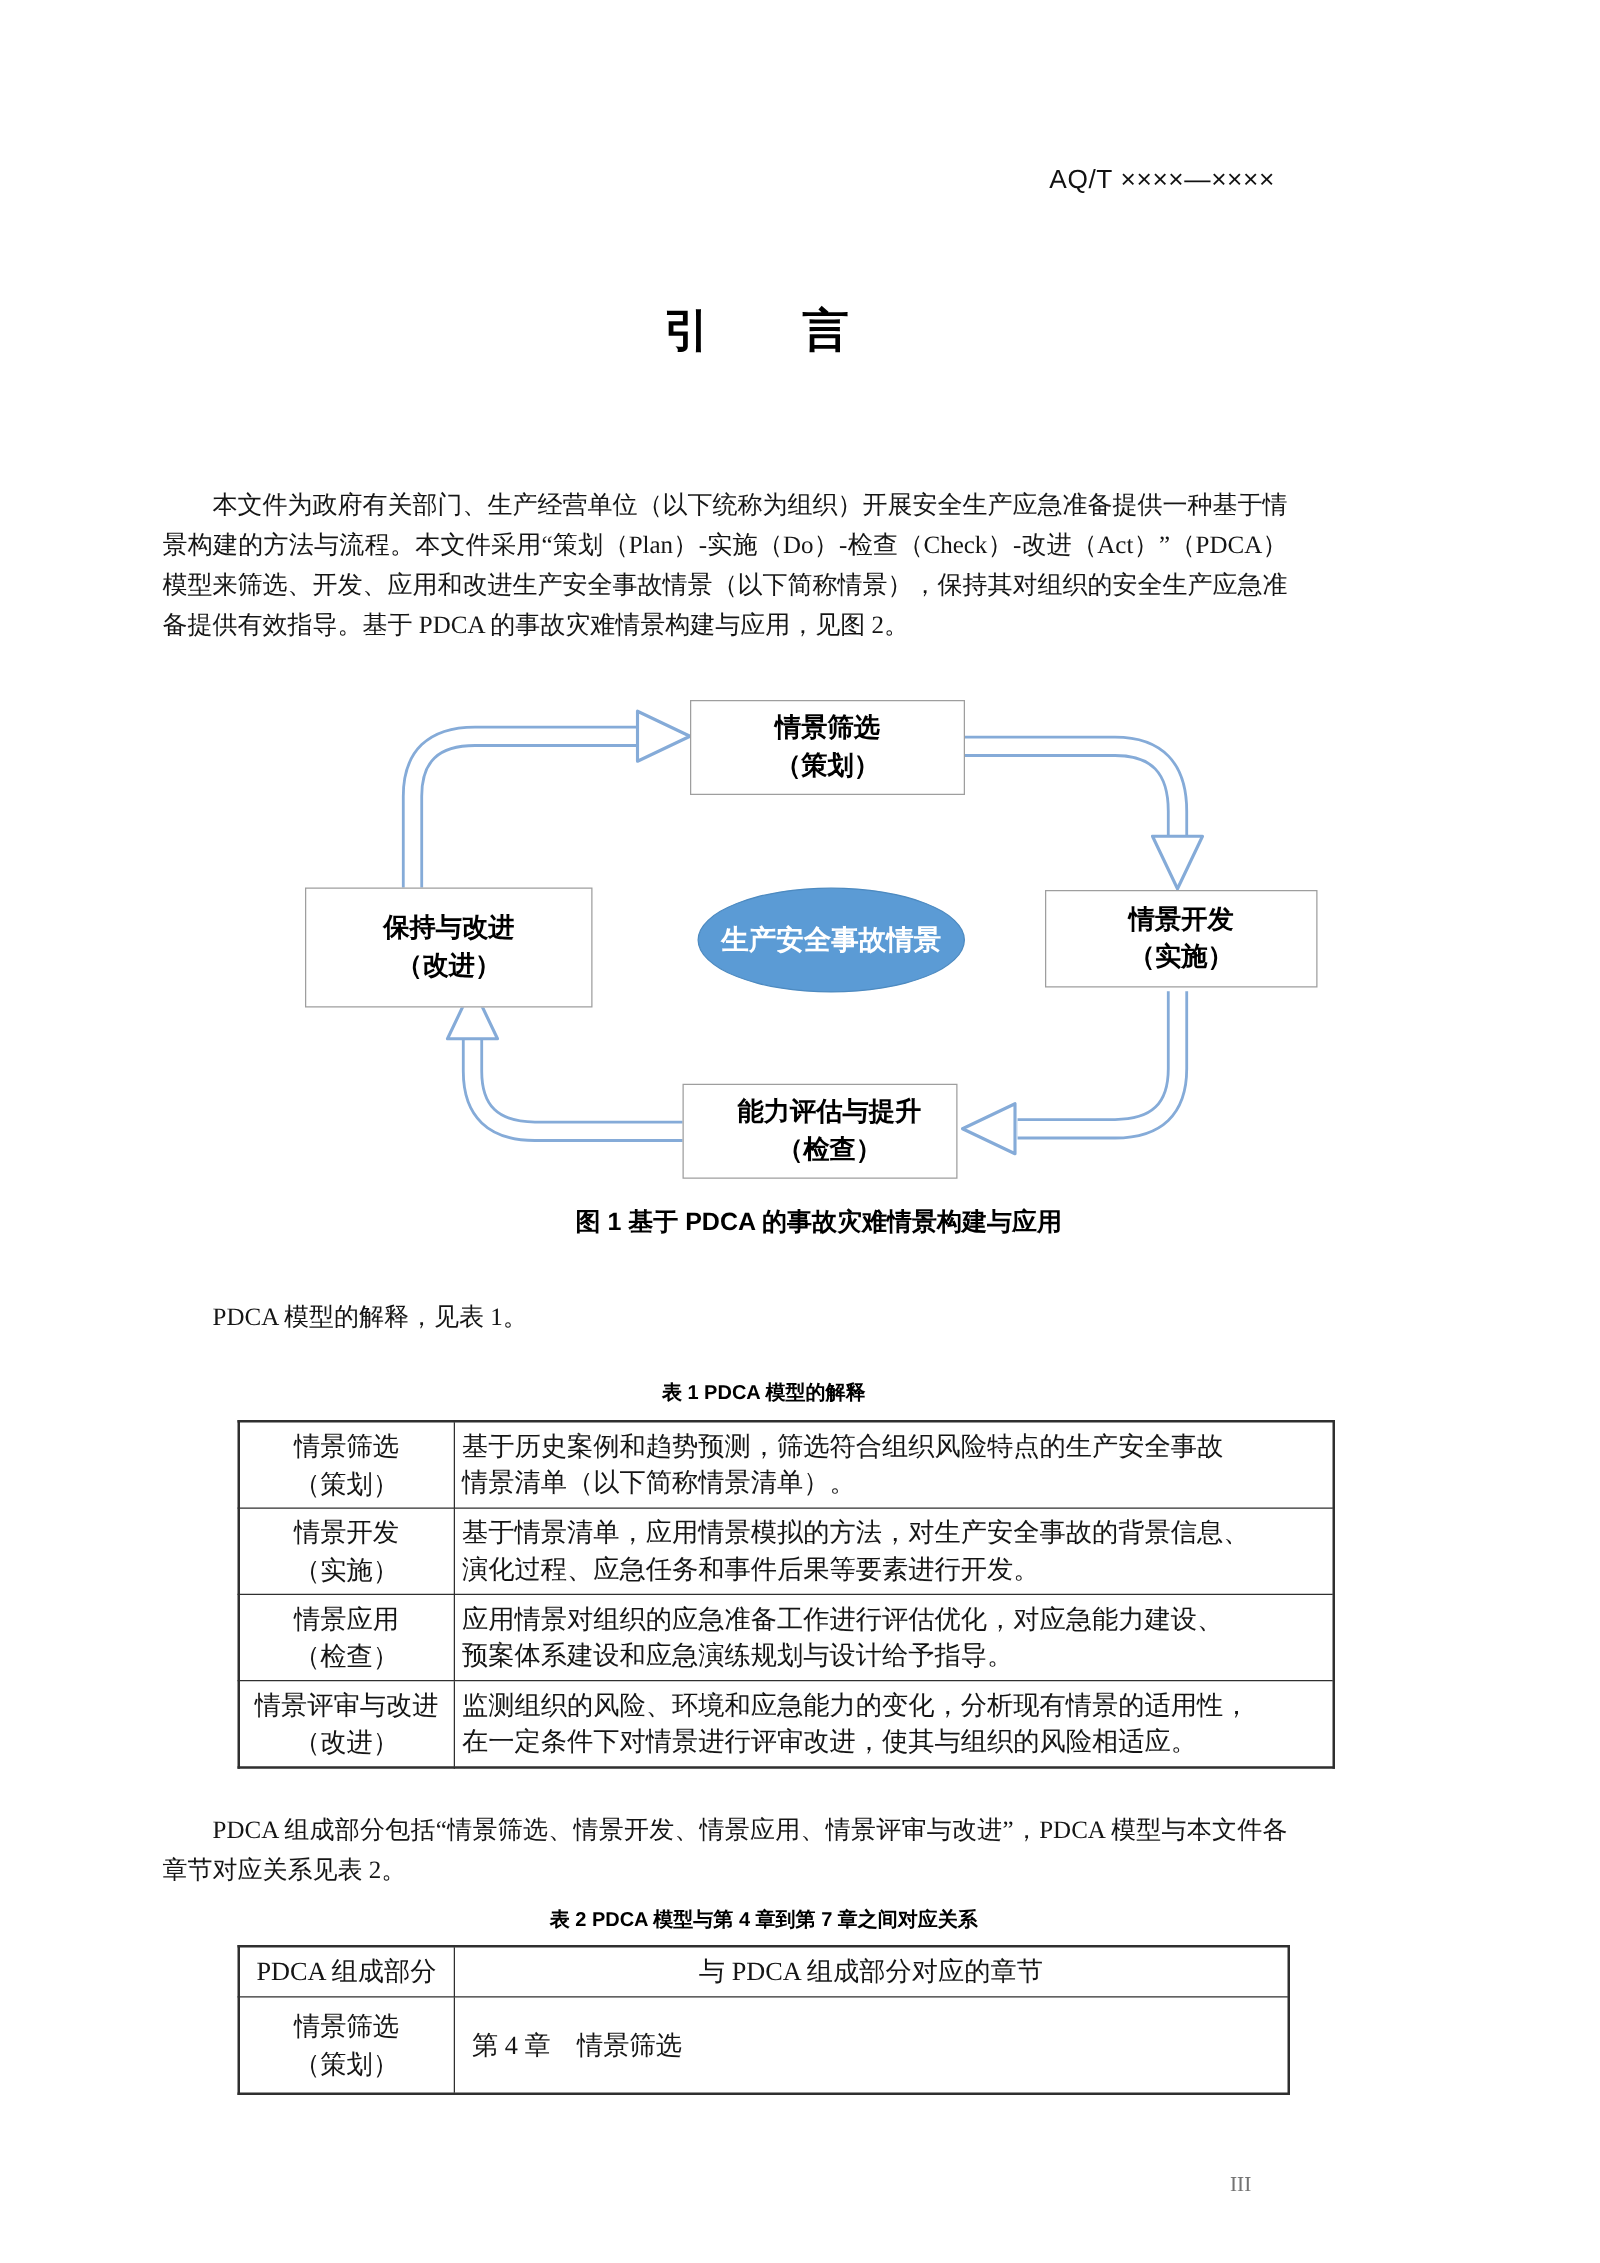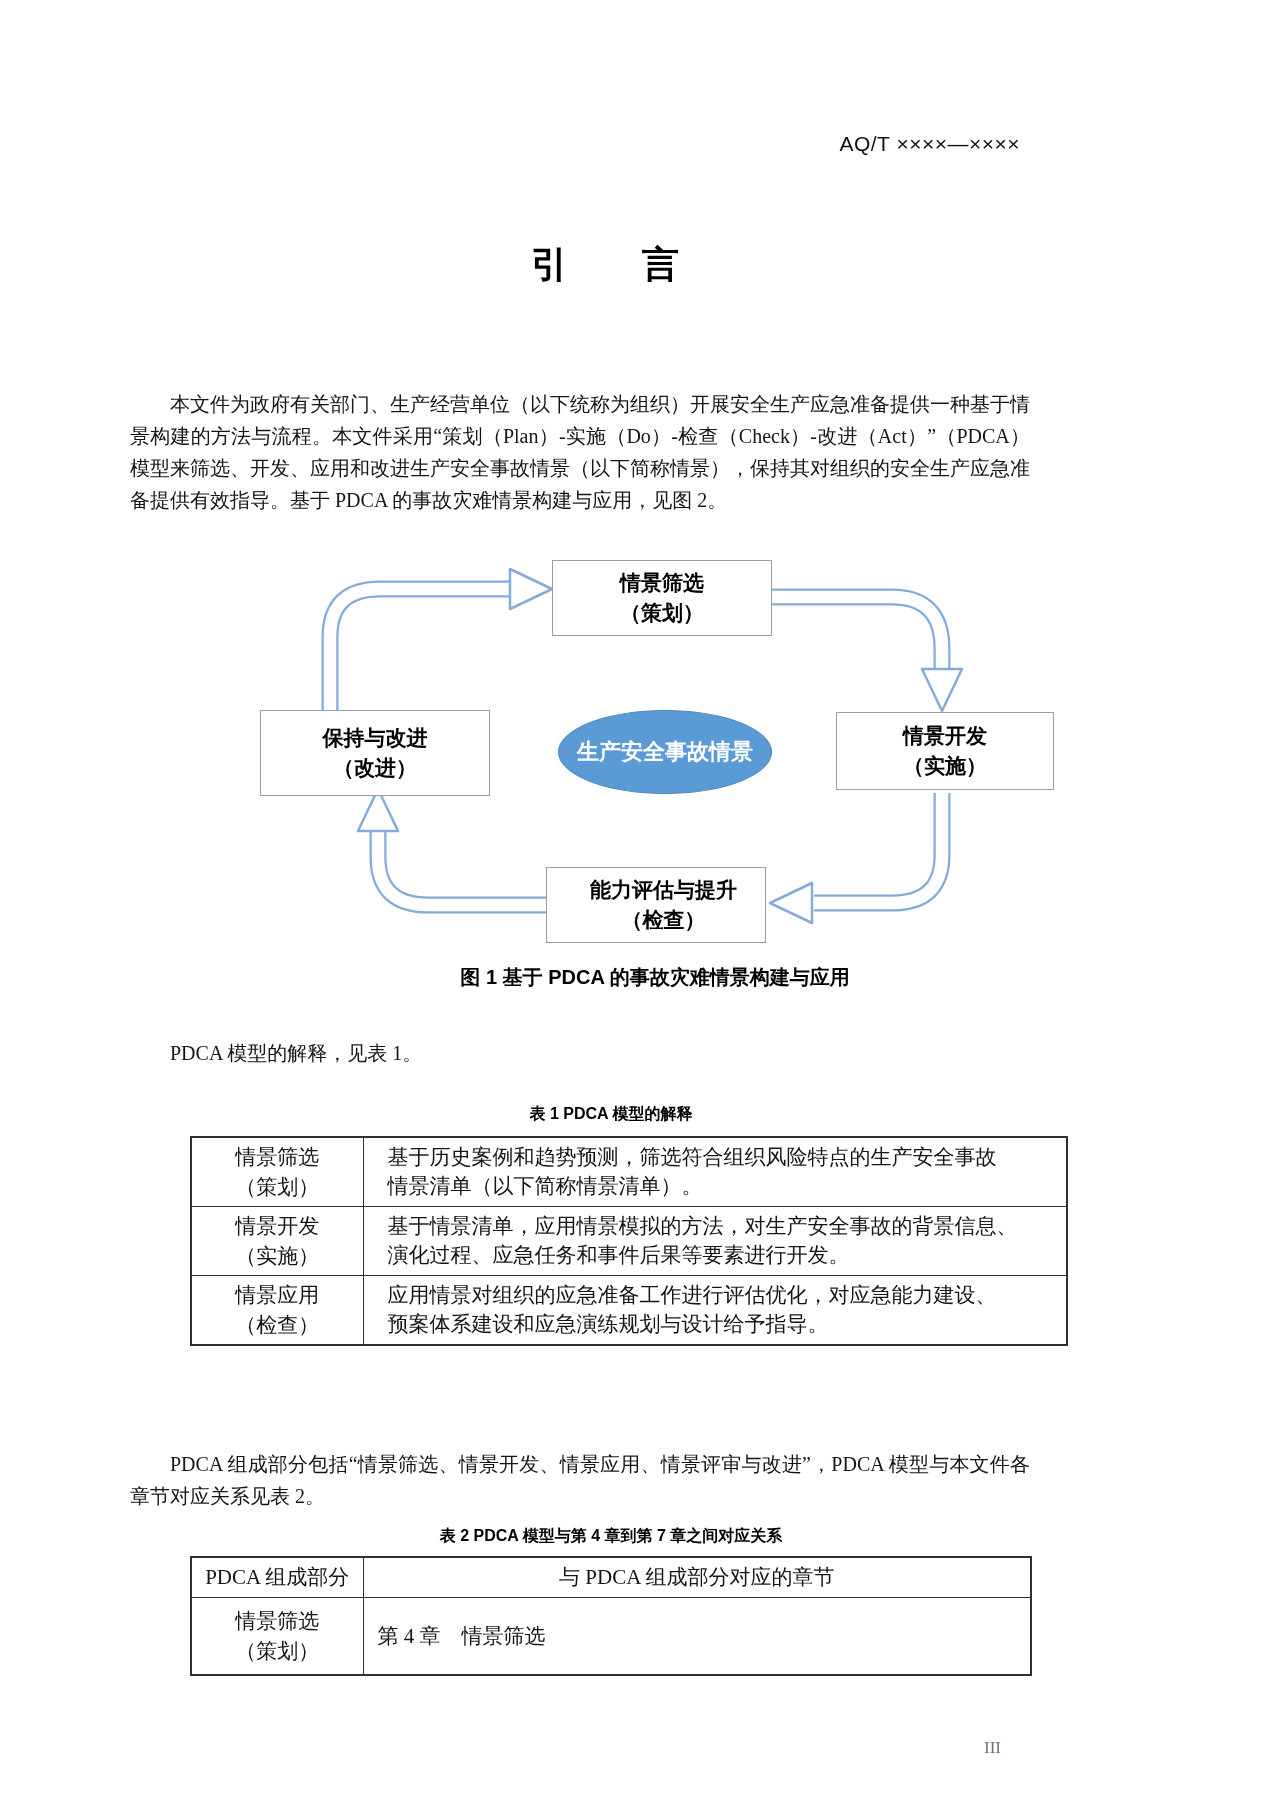--- a/index.html
+++ b/index.html
@@ -22,21 +22,21 @@
   .para2{top:1448px;}
   .note1{top:1040px;left:130px;width:900px;font-size:20px;text-indent:2em;color:#151515;}
   
   .diagram{top:545px;left:230px;width:850px;height:460px;}
   .diagram svg{position:absolute;top:0;left:0;}
   .node{position:absolute;background:#fff;border:1.5px solid var(--box-border,#9e9e9e);
     display:flex;align-items:center;justify-content:center;text-align:center;
     font-family:"Liberation Sans", sans-serif;font-weight:bold;font-size:21px;
     line-height:30px;white-space:pre-line;color:#000;box-sizing:border-box;}
   .node-top{left:322px;top:15px;width:220px;height:76px;}
-  .node-left{left:30px;top:165px;width:230px;height:86px;}
+  .node-left{left:14px;top:165px;width:230px;height:96px;}
   .node-right{left:606px;top:167px;width:218px;height:78px;}
   .node-bottom{left:316px;top:322px;width:220px;height:76px;padding-left:15px;}
   .ellipse{position:absolute;left:328px;top:165px;width:214px;height:84px;
     background:var(--ellipse-fill,#5B9BD5);border:1px solid var(--ellipse-edge,#4d8ac0);
     border-radius:50%;display:flex;align-items:center;justify-content:center;
     font-family:"Liberation Sans", sans-serif;font-weight:bold;font-size:22px;color:#fff;
     box-sizing:border-box;}
   .tube-out{fill:none;stroke:var(--arrow-stroke,#85ABD8);stroke-width:17;}
   .tube-in{fill:none;stroke:#ffffff;stroke-width:12.5;}
   .head{fill:#ffffff;stroke:var(--arrow-stroke,#85ABD8);stroke-width:2.5;stroke-linejoin:round;}
@@ -46,21 +46,21 @@
   .tbl-caption{left:190px;width:842px;text-align:center;
     font-family:"Liberation Sans", sans-serif;font-weight:bold;font-size:16px;color:#000;}
   .cap1{top:1104px;} .cap2{top:1526px;}
   table.tbl{position:absolute;left:190px;border-collapse:collapse;table-layout:fixed;
     width:842px;font-size:21px;color:#151515;}
   .tbl1{top:1136px;} .tbl2{top:1556px;}
   table.tbl td, table.tbl th{border:1.6px solid #2f2f2f;vertical-align:middle;
     font-weight:normal;box-sizing:border-box;}
   table.tbl{border:2.5px solid #2f2f2f;}
   td.term, th.term{width:172px;text-align:center;white-space:pre-line;line-height:30px;padding:4px 2px;}
-  td.desc{width:704px;text-align:justify;white-space:pre-line;line-height:29px;padding:3px 24px;}
+  td.desc{width:704px;text-align:justify;white-space:pre-line;line-height:29px;padding:3px 6px;}
   .tbl1 td{height:58px;}
   .tbl2 th{height:40px;text-align:center;}
   .tbl2 td.term{height:78px;}
   .tbl2 td.chapter{padding:19px 14px;text-align:left;}
   
   .page-num{top:1738px;left:984px;font-size:17px;color:#737373;}
 </style>
 </head>
 <body>
 
@@ -115,20 +115,26 @@
 （实施）</td>
       <td class="desc">基于情景清单，应用情景模拟的方法，对生产安全事故的背景信息、
 演化过程、应急任务和事件后果等要素进行开发。</td>
     </tr>
     <tr>
       <td class="term">情景应用
 （检查）</td>
       <td class="desc">应用情景对组织的应急准备工作进行评估优化，对应急能力建设、
 预案体系建设和应急演练规划与设计给予指导。</td>
     </tr>
+    <tr>
+      <td class="term">情景评审与改进
+（改进）</td>
+      <td class="desc">监测组织的风险、环境和应急能力的变化，分析现有情景的适用性，
+在一定条件下对情景进行评审改进，使其与组织的风险相适应。</td>
+    </tr>
   </tbody>
 </table>
 
 <div class="abs para para2">PDCA 组成部分包括“情景筛选、情景开发、情景应用、情景评审与改进”，PDCA 模型与本文件各章节对应关系见表 2。</div>
 
 <div class="abs tbl-caption cap2">表 2  PDCA 模型与第 4 章到第 7 章之间对应关系</div>
 <table class="tbl tbl2">
   <tbody>
     <tr>
       <th class="term">PDCA 组成部分</th>

